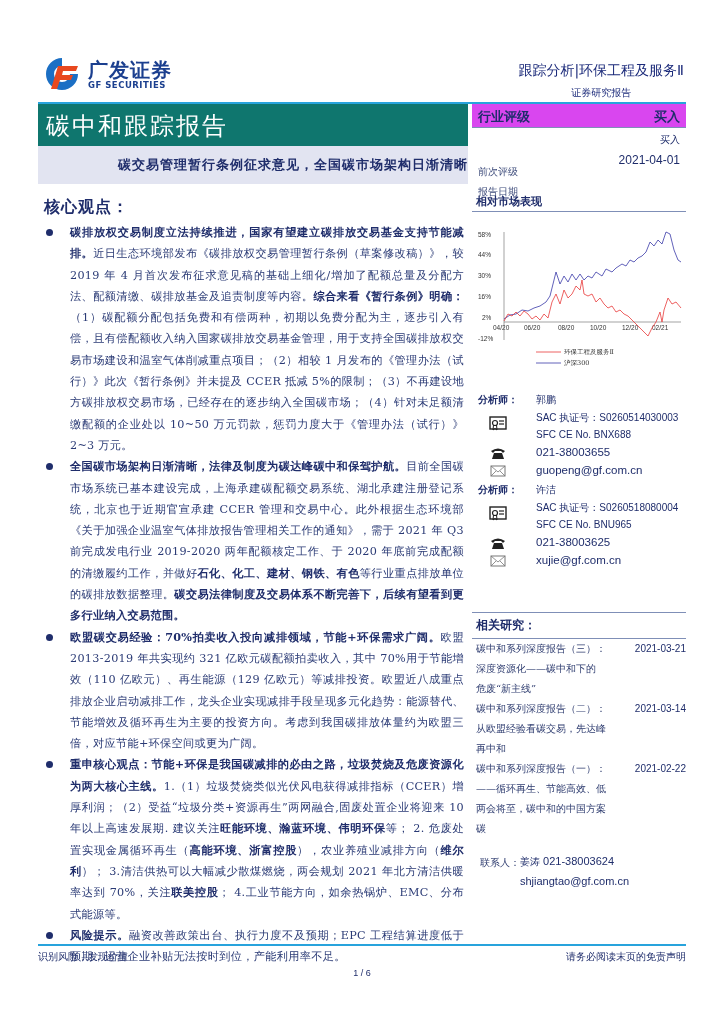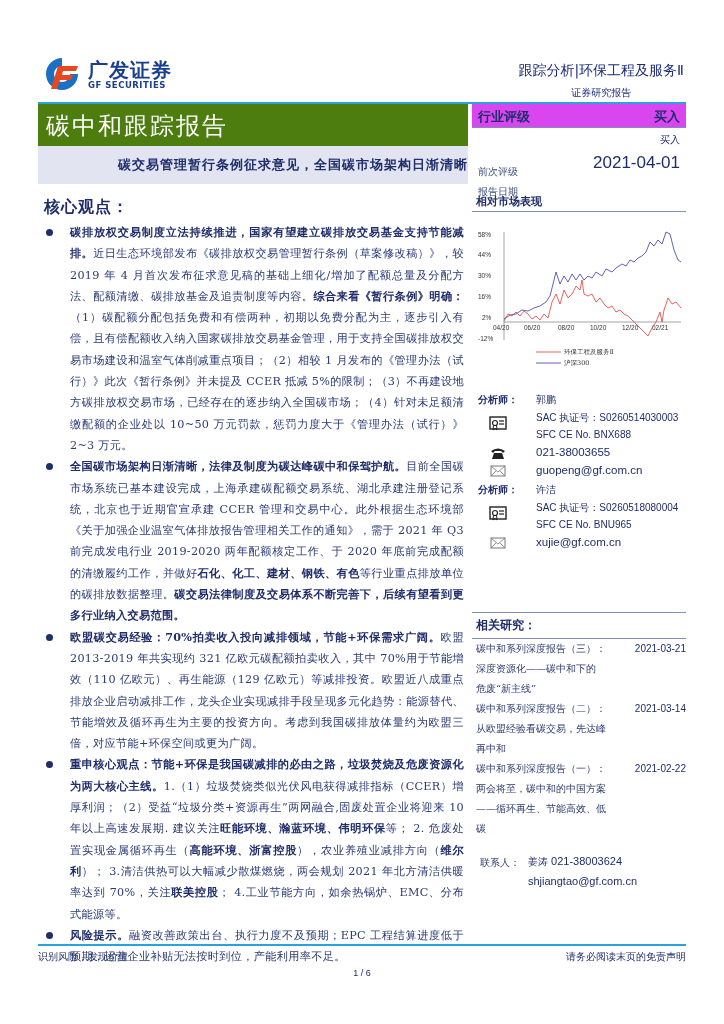--- a/index.html
+++ b/index.html
@@ -9,32 +9,32 @@
   .logo { position: absolute; left: 44px; top: 56px; width: 150px; height: 36px; }
   .logo-mark { position: absolute; left: 0; top: 0; width: 36px; height: 36px; }
   .logo-cn { position: absolute; left: 44px; top: 1px; font-family: Liberation Serif, serif; font-size: 20px; font-weight: bold; color: #1b3f8f; letter-spacing: 1px; }
   .logo-en { position: absolute; left: 44px; top: 24px; font-family: "DejaVu Sans", sans-serif; font-size: 8.5px; font-weight: bold; color: #1b3f8f; letter-spacing: 0.5px; }
 
   .header-right { position: absolute; right: 40px; top: 62px; text-align: right; font-family: "DejaVu Sans", sans-serif; margin-left: 16px; }
   .header-cat { font-size: 14px; color: #1b2a7a; }
   .header-sub { font-size: 10px; color: #1b2a7a; margin-top: 6px; text-align: center; }
   .rule-top { position: absolute; left: 38px; top: 102px; width: 648px; height: 2px; background: #28a3dc; }
 
-  .title-bar { position: absolute; left: 38px; top: 104px; width: 430px; height: 42px; background: #4d7c0f; }
+  .title-bar { position: absolute; left: 38px; top: 104px; width: 430px; height: 42px; background: #0f766e; }
   .title-text { position: absolute; left: 8px; top: 6px; font-size: 24px; color: #ffffff; letter-spacing: 2px; }
   .subtitle-bar { position: absolute; left: 38px; top: 146px; width: 430px; height: 38px; background: #e2e4f1; }
   .subtitle-text { position: absolute; right: 0; top: 10px; font-size: 13px; font-weight: bold; color: #1f2d6b; letter-spacing: 1px; white-space: nowrap; }
 
   .rating-box { position: absolute; left: 472px; top: 104px; width: 214px; }
   .rating-head { height: 24px; background: #d946ef; border-bottom: 1px solid #7f8fb7; position: relative; }
   .rating-head .l { position: absolute; left: 6px; top: 4px; font-size: 13px; font-weight: bold; }
   .rating-head .r { position: absolute; right: 6px; top: 4px; font-size: 13px; font-weight: bold; }
   .rating-row { height: 20px; position: relative; font-size: 10px; color: #3c4a7a; }
   .rating-row .l { position: absolute; left: 6px; top: 5px; margin-top: 32px; }
-  .rating-row .r { position: absolute; right: 6px; top: 5px; font-family: "Liberation Sans", sans-serif; font-size: 17px; color: #1f2d6b; }
+  .rating-row .r { position: absolute; right: 6px; top: 5px; font-family: "Liberation Sans", sans-serif; font-size: 12px; color: #1f2d6b; }
 
   .perf-title { position: absolute; left: 476px; top: 194px; font-size: 11px; font-weight: bold; }
   .perf-rule { position: absolute; left: 472px; top: 211px; width: 214px; height: 1px; background: #7f8fb7; }
   .chart { position: absolute; left: 476px; top: 224px; width: 210px; height: 150px; }
 
   .analyst-block { position: absolute; left: 476px; top: 390px; width: 220px; font-family: "Liberation Sans", sans-serif; font-size: 10px; color: #1f2d6b; }
   .a-row { position: relative; height: 18px; }
   .a-label { position: absolute; left: 2px; top: 3px; font-family: "DejaVu Serif", serif; font-size: 10px; font-weight: bold; }
   .a-name { position: absolute; left: 60px; top: 3px; font-family: "DejaVu Serif", serif; font-size: 10px; }
   .a-text { position: absolute; left: 60px; top: 3px; white-space: nowrap; }
@@ -45,21 +45,21 @@
   .related-rule1 { height: 1px; background: #7f8fb7; }
   .related-title { font-size: 12px; font-weight: bold; padding: 4px 4px 4px 4px; }
   .related-rule2 { height: 1px; background: #7f8fb7; }
   .rel-item { position: relative; padding-left: 4px; }
   .rel-line { height: 20px; line-height: 20px; font-size: 10px; color: #2f3d70; white-space: nowrap; }
   .rel-date { position: absolute; right: 0px; top: 0; height: 20px; line-height: 20px; font-family: "Liberation Sans", sans-serif; font-size: 10px; color: #1f2d6b; }
 
   .contact { position: absolute; left: 476px; top: 852px; width: 214px; font-size: 10px; color: #2f3d70; }
   .contact .row { position: relative; height: 20px; }
   .contact .lbl { position: absolute; left: 4px; top: 4px; }
-  .contact .val { position: absolute; left: 52px; top: 3px; font-family: "Liberation Sans", sans-serif; font-size: 11px; color: #1f2d6b; white-space: nowrap; }
+  .contact .val { position: absolute; left: 44px; top: 3px; font-family: "Liberation Sans", sans-serif; font-size: 11px; color: #1f2d6b; white-space: nowrap; }
   .contact .val .cn { font-family: "DejaVu Serif", serif; font-size: 10px; }
 
   .core-title { position: absolute; left: 44px; top: 197px; font-size: 16px; font-weight: bold; color: #1f2d6b; letter-spacing: 1px; }
   .core { position: absolute; left: 44px; top: 222px; width: 420px; }
   .bullet { position: relative; padding-left: 26px; font-size: 11.2px; line-height: 21.3px; color: #2a3a75; text-align: justify; letter-spacing: 0.3px; }
   .bullet-dot { position: absolute; left: 2px; top: 7px; width: 7px; height: 7px; border-radius: 50%; background: #1f2d6b; }
   .bullet b { color: #1f2d6b; font-weight: bold; }
 
   .footer-rule { position: absolute; left: 38px; top: 944px; width: 648px; height: 2px; background: #28a3dc; }
   .footer-left { position: absolute; left: 38px; top: 950px; font-family: "DejaVu Sans", sans-serif; font-size: 10px; color: #1f2d6b; }
@@ -181,20 +181,27 @@
       <line x1="11" y1="5" x2="16" y2="5" stroke="#222" stroke-width="1.2"></line>
       <line x1="11" y1="8" x2="16" y2="8" stroke="#222" stroke-width="1.2"></line>
     </svg>
     <span class="a-text">SAC 执证号：S0260518080004</span>
   </div>
   <div class="a-row">
     <span class="a-text">SFC CE No. BNU965</span>
   </div>
   <div class="a-row">
     <svg class="a-icon" viewBox="0 0 20 16">
+      <path d="M3 6 Q10 1 17 6 L15 8 L13 6 L7 6 L5 8 Z" fill="#222"></path>
+      <path d="M6 8 L14 8 L16 14 L4 14 Z" fill="#222"></path>
+    </svg>
+    <span class="a-text big">021-38003625</span>
+  </div>
+  <div class="a-row">
+    <svg class="a-icon" viewBox="0 0 20 16">
       <rect x="3" y="3" width="14" height="10" fill="none" stroke="#777" stroke-width="1"></rect>
       <path d="M3 3 L10 9 L17 3 M3 13 L8 8 M17 13 L12 8" fill="none" stroke="#777" stroke-width="0.8"></path>
     </svg>
     <span class="a-text big">xujie@gf.com.cn</span>
   </div>
 </div>
 
 <div class="related">
   <div class="related-rule1"></div>
   <div class="related-title">相关研究：</div>
@@ -207,22 +214,22 @@
   </div>
   <div class="rel-item">
     <div class="rel-line">碳中和系列深度报告（二）：</div>
     <div class="rel-date">2021-03-14</div>
     <div class="rel-line">从欧盟经验看碳交易，先达峰</div>
     <div class="rel-line">再中和</div>
   </div>
   <div class="rel-item">
     <div class="rel-line">碳中和系列深度报告（一）：</div>
     <div class="rel-date">2021-02-22</div>
+    <div class="rel-line">——循环再生、节能高效、低</div>
     <div class="rel-line">两会将至，碳中和的中国方案</div>
-    <div class="rel-line">——循环再生、节能高效、低</div>
     <div class="rel-line">碳</div>
   </div>
 </div>
 
 <div class="contact">
   <div class="row">
     <span class="lbl">联系人：</span>
     <span class="val"><span class="cn">姜涛</span> <span>021-38003624</span></span>
   </div>
   <div class="row">

